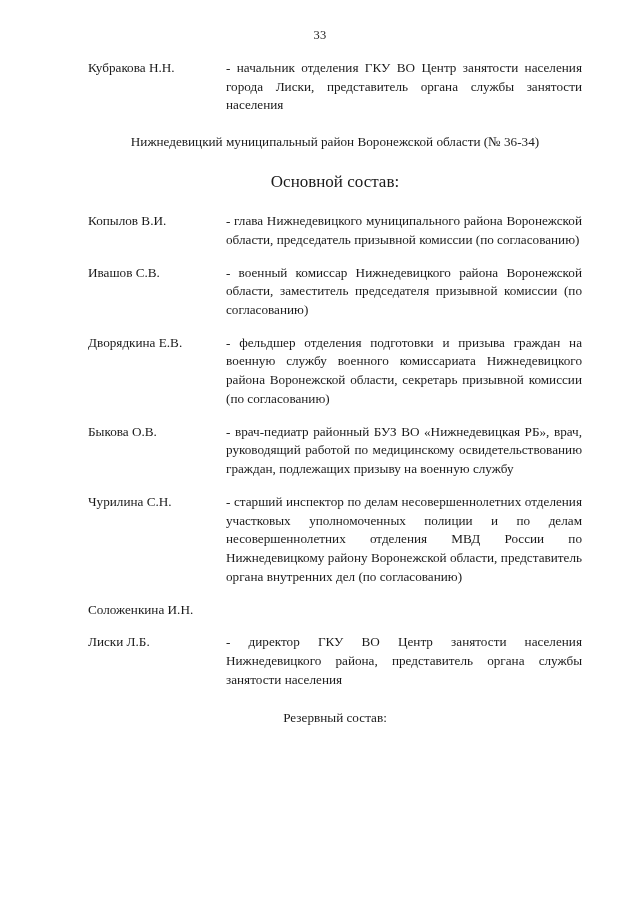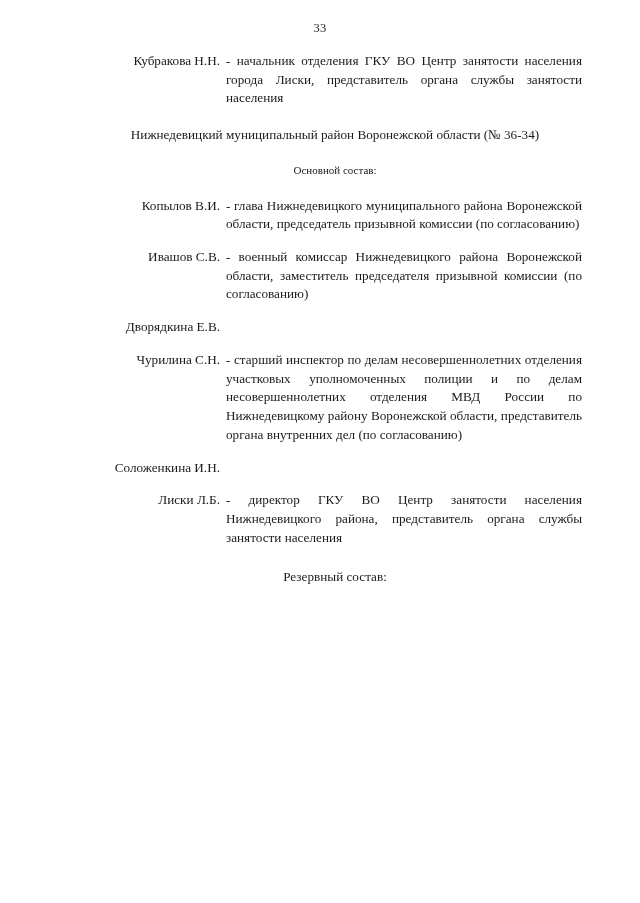--- a/index.html
+++ b/index.html
@@ -12,21 +12,21 @@
     height: 903px;
     font-family: "Liberation Serif", serif;
     color: #1a1a1a;
     position: relative;
     overflow: hidden;
   }
   .page {
     width: 640px;
     height: 903px;
     box-sizing: border-box;
-    padding: 21px 30px 0 30px;
+    padding: 28px 30px 0 30px;
     position: relative;
   }
   .page-number {
     text-align: center;
     font-size: 12.5px;
     margin: 0 0 16px 0;
     letter-spacing: 0.2px;
   }
   .content {
     padding: 0 28px 0 58px;
@@ -36,39 +36,38 @@
     align-items: flex-start;
     margin-bottom: 14px;
   }
   .entry .name {
     width: 138px;
     flex: 0 0 138px;
     font-size: 13.2px;
     line-height: 1.42;
     padding-right: 6px;
     box-sizing: border-box;
-    text-align: right;
   }
   .entry .desc {
     flex: 1 1 auto;
     font-size: 13.2px;
     line-height: 1.42;
     text-align: justify;
     text-justify: inter-word;
     hyphens: none;
   }
   .centered-line {
     text-align: center;
     font-size: 13.2px;
     line-height: 1.42;
     margin: 18px 0 18px 0;
   }
   .section-heading {
     text-align: center;
-    font-size: 11px;
+    font-size: 17px;
     line-height: 1.42;
     margin: 16px 0 18px 0;
   }
   .footer-heading {
     text-align: center;
     font-size: 13.2px;
     line-height: 1.42;
     margin: 20px 0 0 0;
   }
 </style>
@@ -95,22 +94,27 @@
       <div class="desc">-  глава  Нижнедевицкого  муниципального  района Воронежской области, председатель призывной комиссии (по согласованию)</div>
     </div>
 
     <div class="entry">
       <div class="name">Ивашов С.В.</div>
       <div class="desc">-  военный  комиссар  Нижнедевицкого  района Воронежской  области,  заместитель  председателя призывной комиссии (по согласованию)</div>
     </div>
 
     <div class="entry">
       <div class="name">Дворядкина Е.В.</div>
+      <div class="desc">- фельдшер отделения подготовки и призыва граждан на военную  службу  военного  комиссариата Нижнедевицкого района Воронежской области, секретарь призывной комиссии (по согласованию)</div>
     </div>
 
+    <div class="entry">
+      <div class="name">Быкова О.В.</div>
+      <div class="desc">- врач-педиатр районный БУЗ ВО «Нижнедевицкая РБ», врач,  руководящий  работой  по  медицинскому освидетельствованию граждан, подлежащих призыву на военную службу</div>
+    </div>
 
     <div class="entry">
       <div class="name">Чурилина С.Н.</div>
       <div class="desc">-  старший  инспектор  по  делам  несовершеннолетних отделения участковых уполномоченных полиции и по делам несовершеннолетних отделения МВД России по Нижнедевицкому  району  Воронежской  области, представитель органа внутренних дел (по согласованию)</div>
     </div>
 
     <div class="entry">
       <div class="name">Соложенкина И.Н.</div>
     </div>
 

